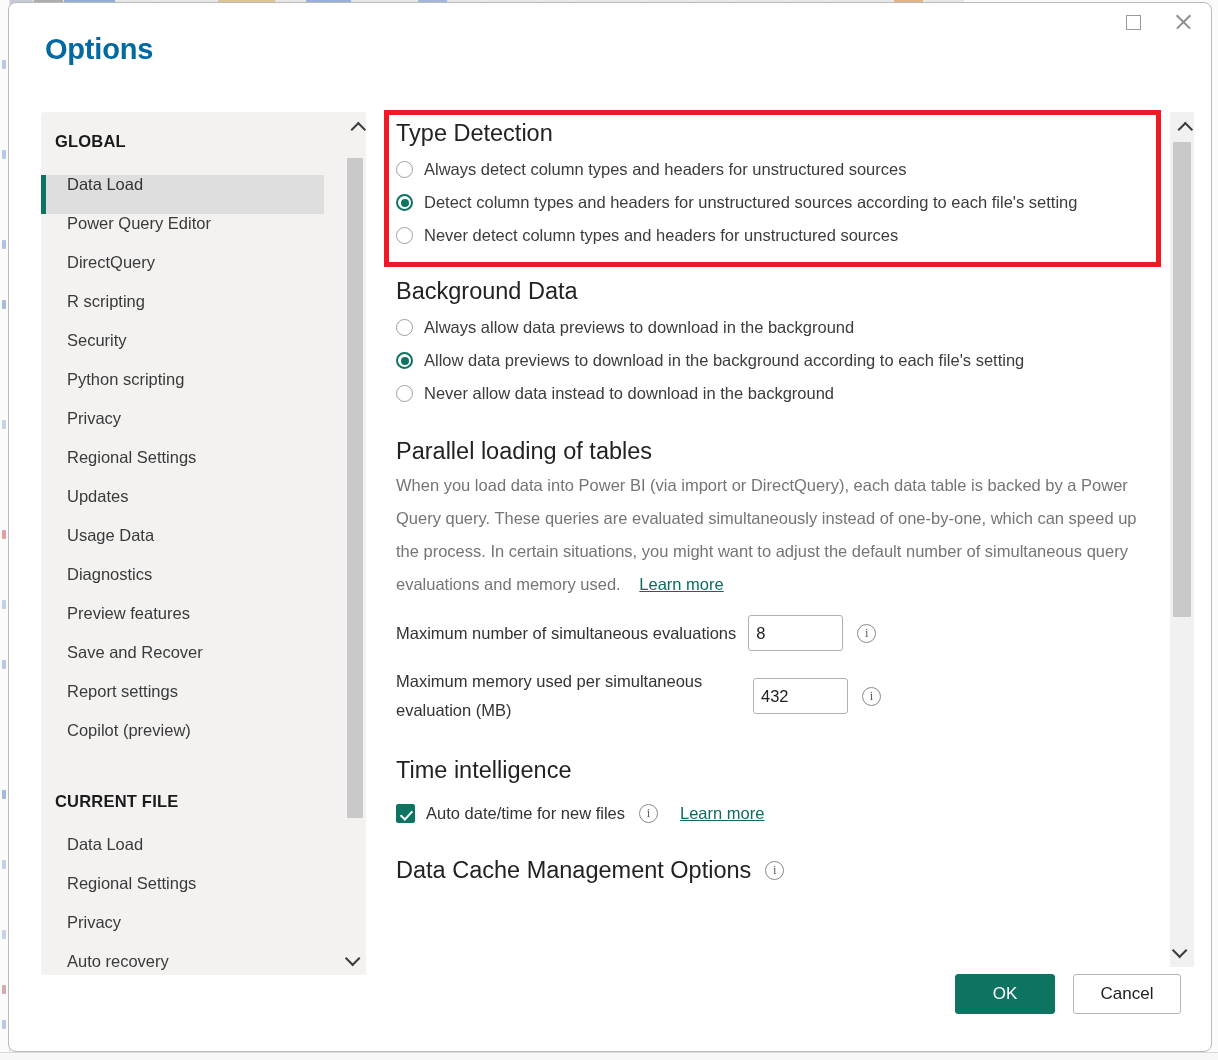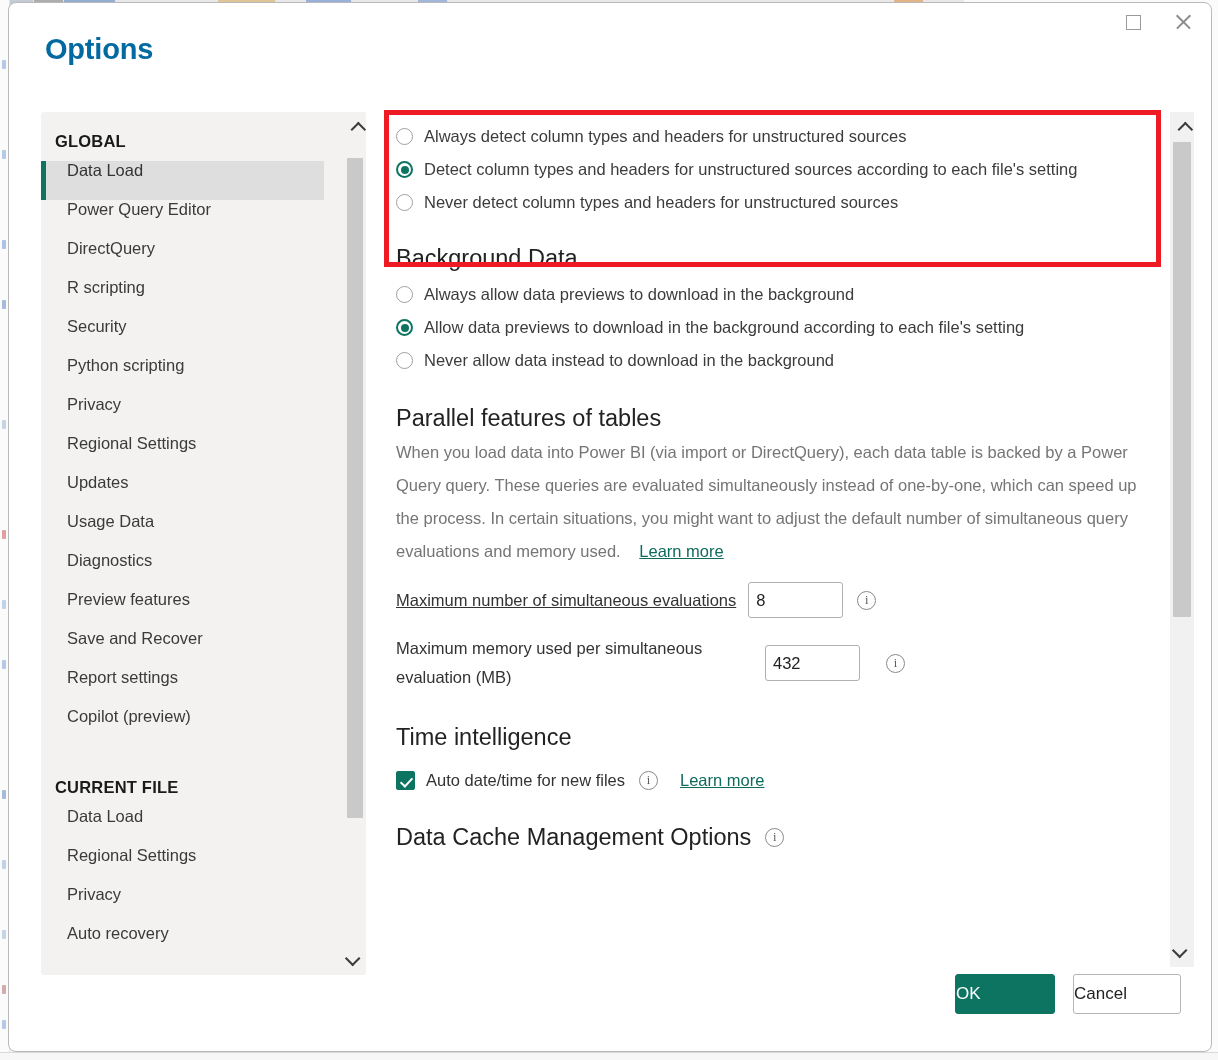--- a/index.html
+++ b/index.html
@@ -124,21 +124,21 @@
     position: absolute;
     left: 0; top: 0;
     width: 283px;
     height: 100%;
     padding-top: 14px;
   }
   .nav-group-title {
     font-size: 16.5px;
     font-weight: bold;
     color: #1a1a1a;
-    padding: 6px 0 10px 14px;
+    padding: 6px 0 24px 14px;
     letter-spacing: .2px;
   }
   .nav-group-title.second { padding-top: 32px; }
   .nav-item {
     position: relative;
     height: 39px;
     display: flex;
     padding-left: 26px;
     font-size: 16.5px;
     color: #3a3a3a;
@@ -342,20 +342,21 @@
 
   
   .footer-btn {
     position: absolute;
     height: 40px;
     border-radius: 3px;
     font-size: 17px;
     font-family: "Liberation Sans", sans-serif;
     display: flex;
     align-items: center;
+    justify-content: center;
     cursor: default;
   }
   #ok-button {
     left: 946px; top: 971px;
     width: 100px;
     background: #0e7462;
     color: #fff;
     border: 1px solid #0e7462;
   }
   #cancel-button {
@@ -500,20 +501,21 @@
       <div class="sb-arrow down">
         <span class="chev down"></span>
       </div>
     </div>
   </div>
 
   <div id="content-pane">
     <div class="content-inner">
 
       <div style="padding-top:8px;">
+        <div class="section-title">Type Detection</div>
 
         <div class="radio-row">
           <span class="radio"></span>
           <span class="radio-label">Always detect column types and headers for unstructured sources</span>
         </div>
         <div class="radio-row">
           <span class="radio checked"></span>
           <span class="radio-label">Detect column types and headers for unstructured sources according to each file's setting</span>
         </div>
         <div class="radio-row">
@@ -533,34 +535,34 @@
           <span class="radio checked"></span>
           <span class="radio-label">Allow data previews to download in the background according to each file's setting</span>
         </div>
         <div class="radio-row">
           <span class="radio"></span>
           <span class="radio-label">Never allow data instead to download in the background</span>
         </div>
       </div>
 
       <div style="margin-top:28px;">
-        <div class="section-title tight">Parallel features of tables</div>
+        <div class="section-title tight">Parallel loading of tables</div>
 
         <div class="body-text">
           <span>When you load data into Power BI (via import or DirectQuery), each data table is backed by a Power Query query. These queries are evaluated simultaneously instead of one-by-one, which can speed up the process. In certain situations, you might want to adjust the default number of simultaneous query evaluations and memory used.</span>
           <span class="link" style="margin-left:14px;">Learn more</span>
         </div>
 
         <div class="field-row">
-          <span class="field-label" style="margin-right:12px;text-decoration:underline;">Maximum number of simultaneous evaluations</span>
+          <span class="field-label" style="margin-right:12px;">Maximum number of simultaneous evaluations</span>
           <input class="num-input" type="text" value="8" style="">
           <span class="info-icon">i</span>
         </div>
 
-        <div class="field-row" style="margin-top:16px;gap:12px;">
+        <div class="field-row" style="margin-top:16px;">
           <span class="field-label wrap" style="margin-right:12px;">Maximum memory used per simultaneous evaluation (MB)</span>
           <input class="num-input" type="text" value="432" style="">
           <span class="info-icon">i</span>
         </div>
       </div>
 
       <div style="margin-top:32px;">
         <div class="section-title">Time intelligence</div>
 
         <div class="check-row">

